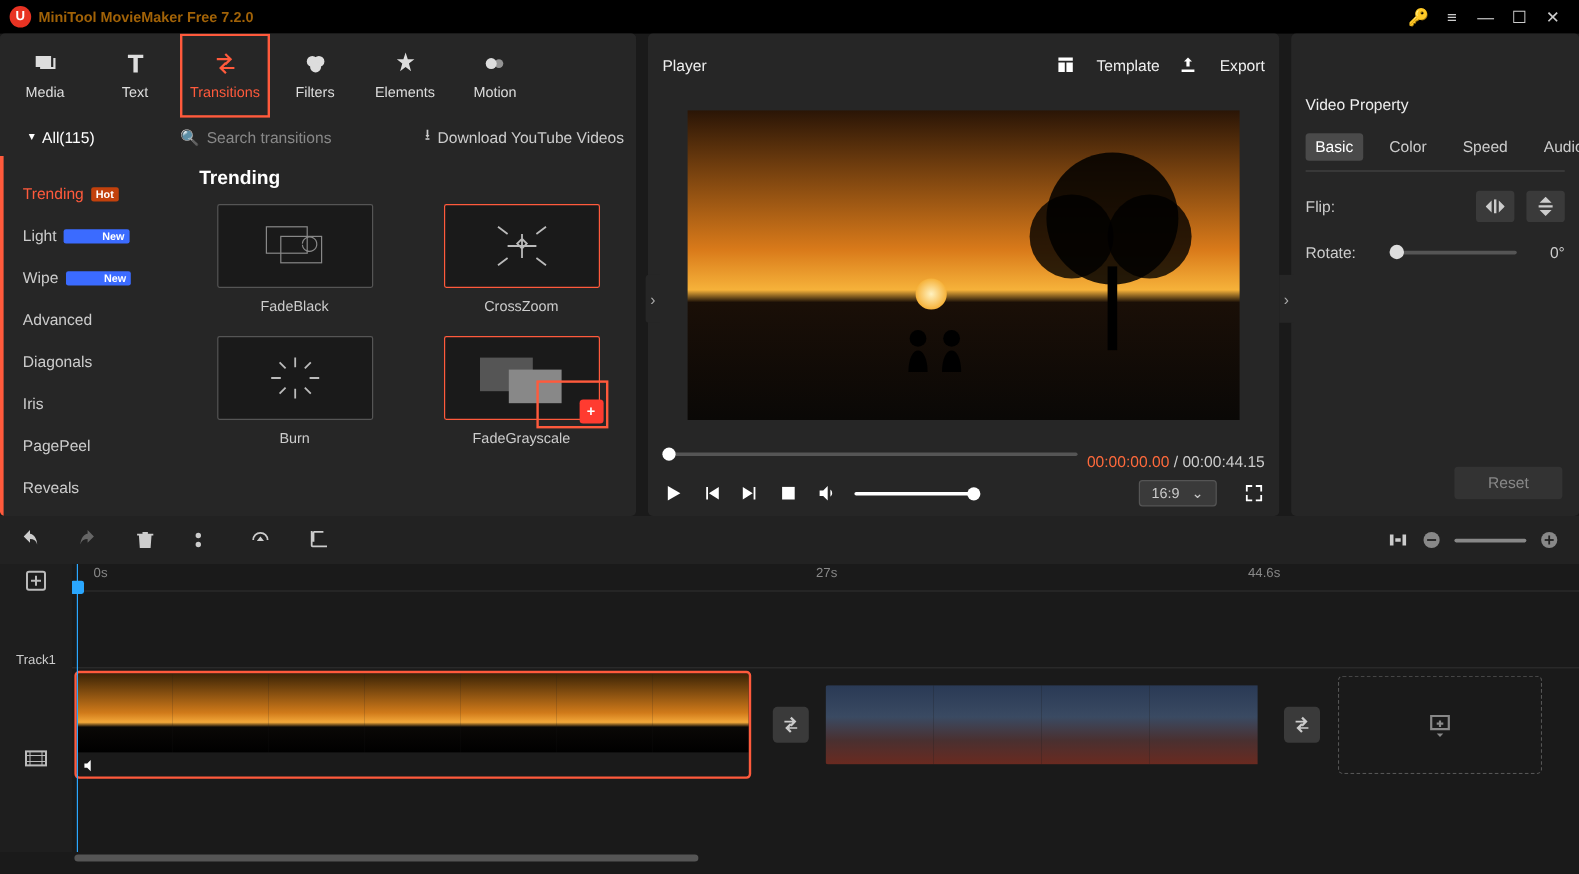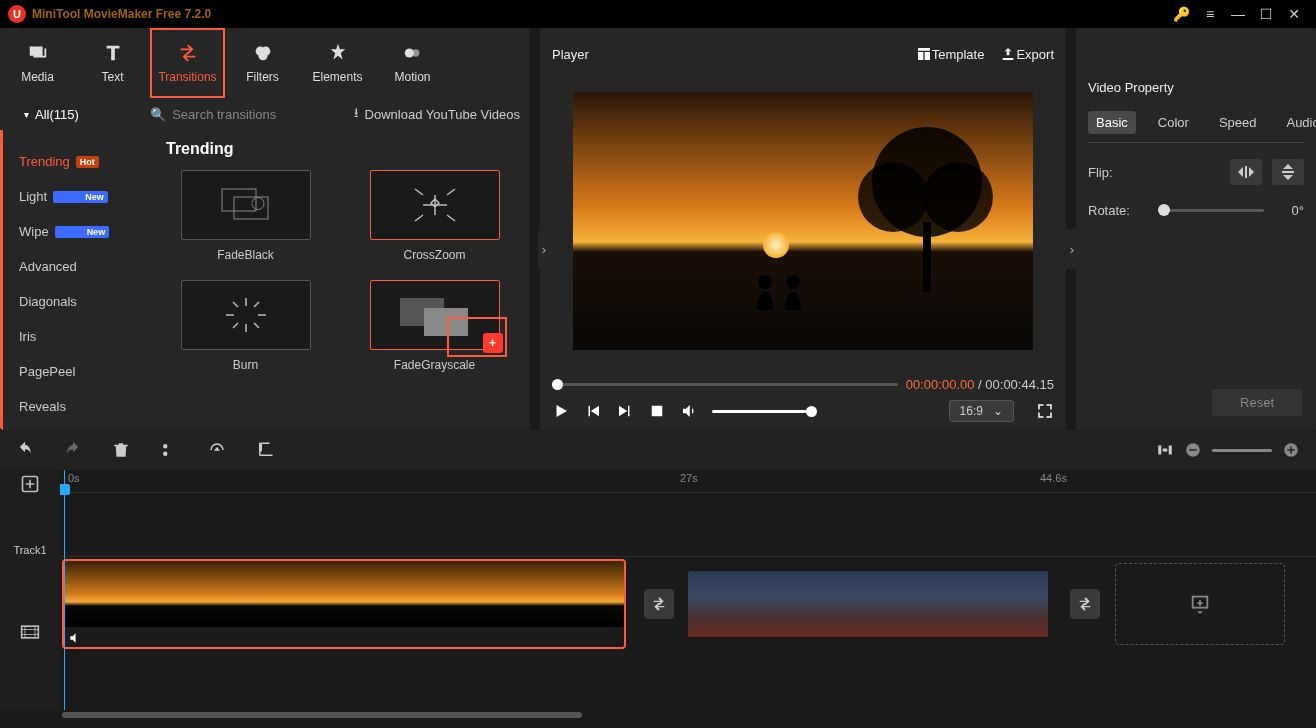--- a/index.html
+++ b/index.html
@@ -45,25 +45,25 @@
   .titem { display:flex; flex-direction:column; align-items:center; gap:8px; font-size:12px; color:#ccc;}
   .titem .pic { width:130px; height:70px; border:1px solid #555; border-radius:2px; background:#1a1a1a; position:relative; display:flex; align-items:center; justify-content:center;}
   .titem.sel .pic { border:1px solid #ff5a3c;}
   .titem .addwrap{ position:absolute; right:-8px; bottom:-8px; width:60px; height:40px; border:2px solid #ff5a3c; display:flex; align-items:flex-end; justify-content:flex-end; padding:2px;}
   .titem .add { width:20px; height:20px; background:#ff3b30; border-radius:3px; color:#fff; display:flex;align-items:center;justify-content:center; font-weight:bold; cursor:pointer;}
 
   
   .player { flex:1; background:#262626; border-radius:4px; padding: 10px 12px 8px; display:flex; flex-direction:column; position:relative;}
   .player .hdr { display:flex; align-items:center; height:32px; color:#eee;}
   .player .hdr .spacer{flex:1;}
-  .player .hdr .btn { display:flex; align-items:center; gap:0; margin-left:16px; cursor:pointer;}
+  .player .hdr .btn { display:flex; align-items:center; gap:18px; margin-left:16px; cursor:pointer;}
   .screen { flex:1; display:flex; align-items:center; justify-content:center;}
   .screen .vid { width: 460px; height: 258px; background: linear-gradient(to bottom, #2a1506 0%, #d97a1a 45%, #f6b23a 58%, #1a0f07 62%, #0a0806 100%); position:relative; overflow:hidden;}
   .controls { display:flex; flex-direction:column; gap:8px; padding-top:6px;}
-  .seek { display:flex; align-items:center; gap:8px;}
+  .seek { display:flex; gap:8px;}
   .seek .bar { flex:1; height:3px; background:#555; border-radius:2px; position:relative;}
   .seek .dot{ position:absolute; left:0; top:-4px; width:11px; height:11px; background:#fff; border-radius:50%;}
   .time { font-size:13px;}
   .time .cur{ color:#ff6a3c;}
   .pl-btns { display:flex; align-items:center; gap:14px;}
   .pl-btns .ib{ width:18px; height:18px; cursor:pointer; fill:#fff;}
   .vol { width:100px; height:3px; background:#fff; border-radius:2px; position:relative;}
   .vol .dot{position:absolute; right:-5px; top:-4px; width:11px;height:11px;background:#fff;border-radius:50%;}
   .ratio { margin-left:auto; background:#3a3a3a; border:1px solid #555; border-radius:3px; padding:3px 10px; display:flex; align-items:center; gap:10px; font-size:12px; cursor:pointer;}
   .expand-handle{ position:absolute; top:50%; left:-2px; width:12px; height:40px; background:#262626; border-radius:3px 0 0 3px; display:flex;align-items:center;justify-content:center; color:#aaa;}
@@ -435,21 +435,21 @@
       <div class="lbl">Track1</div>
       <svg style="margin-top:42px" viewBox="0 0 24 24">
           <rect x="2" y="5" width="20" height="14" stroke="#bbb" fill="none" stroke-width="2"></rect>
           <path d="M2 9h20M2 15h20M6 5v14M18 5v14" stroke="#bbb"></path>
         </svg>
     </div>
 
     <div class="tl-tracks">
       <div class="playhead"></div>
       <div class="ruler">
-        <span style="left:8px">0s</span>
+        <span style="left:18px">0s</span>
         <span style="left:620px">27s</span>
         <span style="left:980px">44.6s</span>
       </div>
       <div class="trackrow"></div>
       <div class="cliprow">
         <div class="clip sunset sel" style="left:4px; width:560px;">
           <div class="frames">
               <div class="frame"></div>
               <div class="frame"></div>
               <div class="frame"></div>

